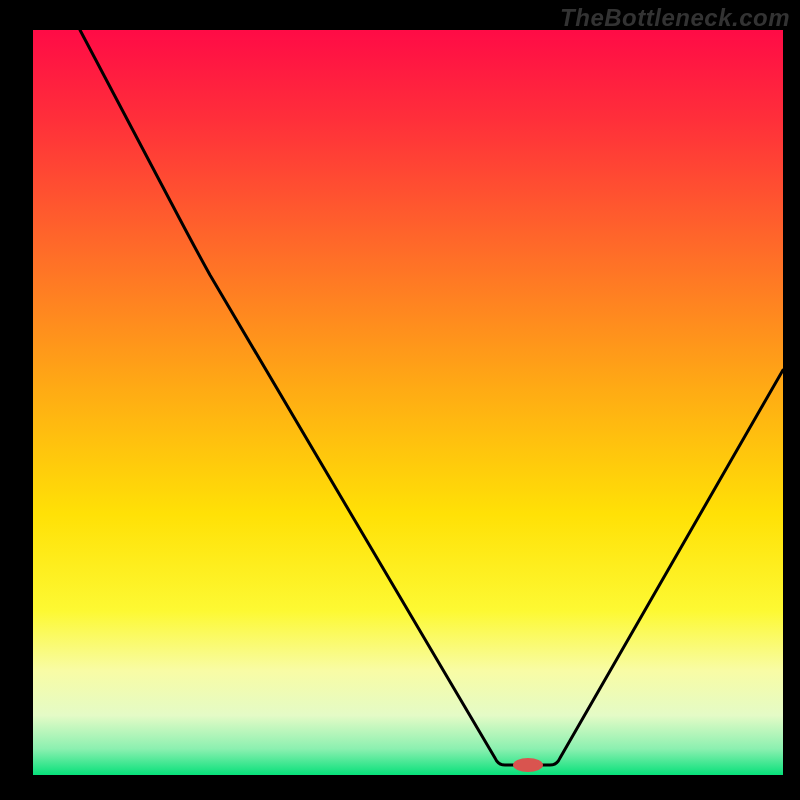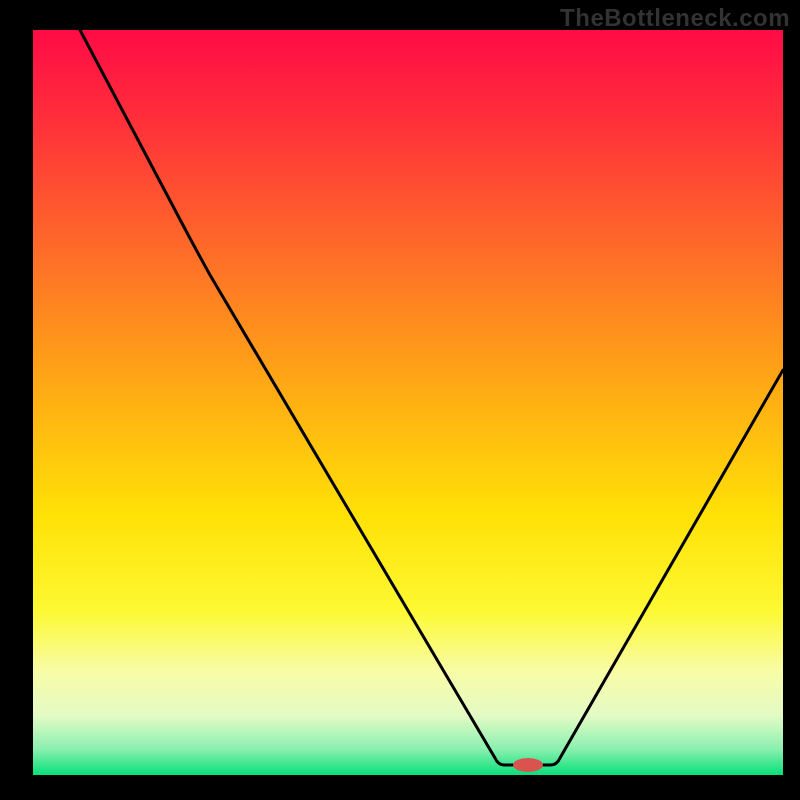--- a/index.html
+++ b/index.html
@@ -9,20 +9,21 @@
     height: 800px;
     background: #000;
     overflow: hidden;
     font-family: Arial, Helvetica, sans-serif;
   }
   .frame {
     position: relative;
     width: 800px;
     height: 800px;
     background: #000;
+    font-style: italic;
   }
   .watermark {
     position: absolute;
     top: 4px;
     right: 10px;
     color: #333;
     font-size: 24px;
     font-weight: bold;
     z-index: 10;
     letter-spacing: 0.5px;

